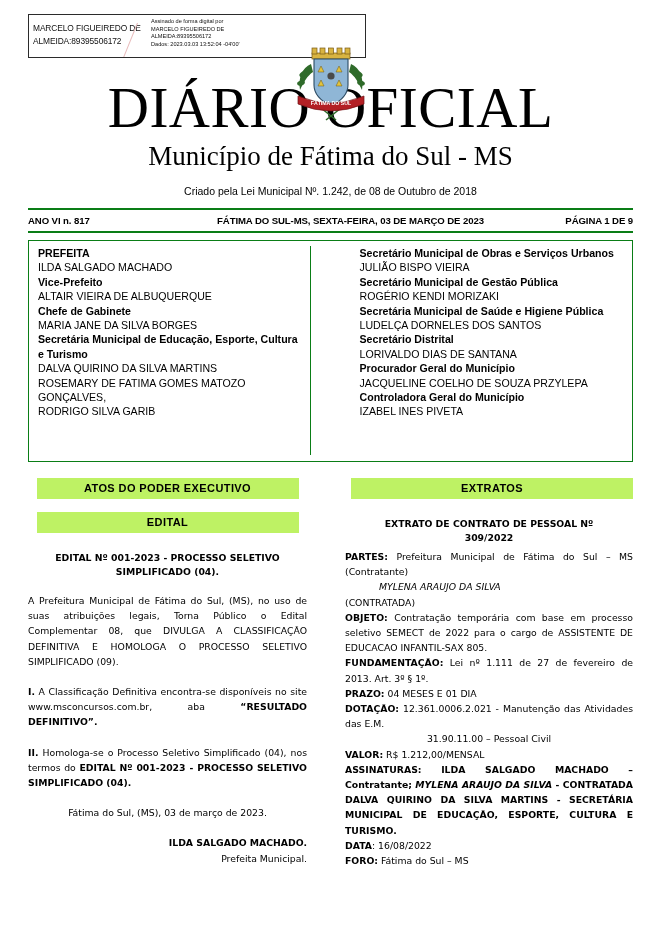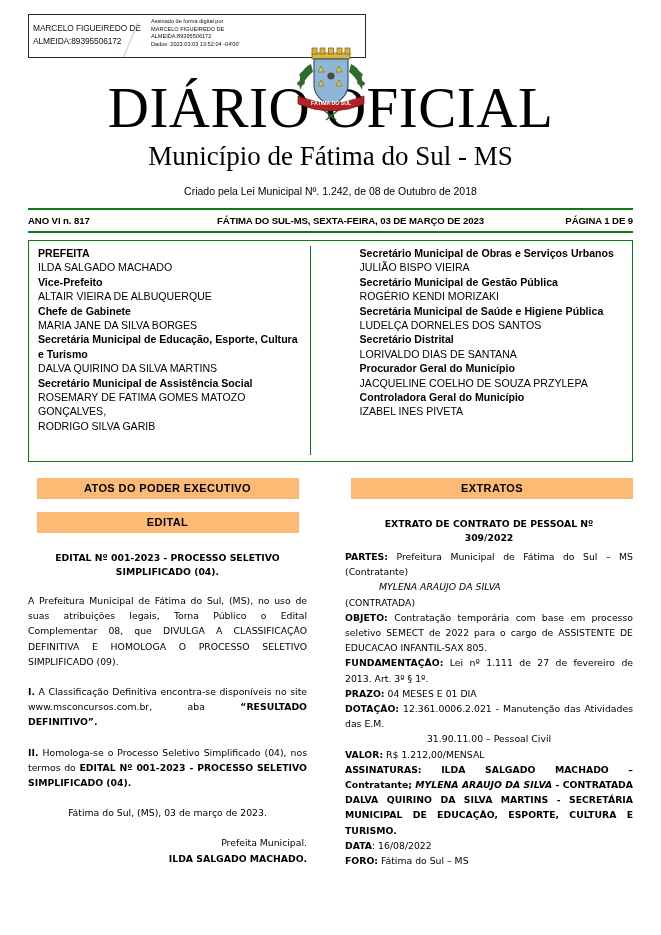--- a/index.html
+++ b/index.html
@@ -146,21 +146,21 @@
 
   
   .columns {
     margin-top: 16px;
     display: flex;
     gap: 38px;
   }
   .col { width: 50%; box-sizing: border-box; }
 
   .banner {
-    background: #fdba74;
+    background: #bef264;
     color: #000000;
     text-align: center;
     font-size: 11px;
     font-weight: bold;
     letter-spacing: 0.4px;
     padding: 4px 0 4px 0;
     line-height: 13px;
   }
   .banner.atos { width: 262px; margin: 0 auto; }
   .banner.edital { width: 262px; margin: 13px auto 0 auto; }
@@ -275,21 +275,20 @@
   <div class="officials">
     <div class="off-col left">
       <div class="off-role">PREFEITA</div>
       <div class="off-name">ILDA SALGADO MACHADO</div>
       <div class="off-role">Vice-Prefeito</div>
       <div class="off-name">ALTAIR VIEIRA DE ALBUQUERQUE</div>
       <div class="off-role">Chefe de Gabinete</div>
       <div class="off-name">MARIA JANE DA SILVA BORGES</div>
       <div class="off-role">Secretária Municipal de Educação, Esporte, Cultura e Turismo</div>
       <div class="off-name">DALVA QUIRINO DA SILVA MARTINS</div>
-      <div class="off-role">Secretário Municipal de Assistência Social</div>
       <div class="off-name">ROSEMARY DE FATIMA GOMES MATOZO GONÇALVES,</div>
       <div class="off-name">RODRIGO SILVA GARIB</div>
     </div>
     <div class="off-col right">
       <div class="off-role">Secretário Municipal de Obras e Serviços Urbanos</div>
       <div class="off-name">JULIÃO BISPO VIEIRA</div>
       <div class="off-role">Secretário Municipal de Gestão Pública</div>
       <div class="off-name">ROGÉRIO KENDI MORIZAKI</div>
       <div class="off-role">Secretária Municipal de Saúde e Higiene Pública</div>
       <div class="off-name">LUDELÇA DORNELES DOS SANTOS</div>
@@ -315,22 +314,22 @@
 
       <div class="doc body-block">
         <p>A Prefeitura Municipal de Fátima do Sul, (MS), no uso de suas atribuições legais, Torna Público o Edital Complementar 08, que DIVULGA A CLASSIFICAÇÃO DEFINITIVA E HOMOLOGA O PROCESSO SELETIVO SIMPLIFICADO (09).</p>
         <div class="gap"></div>
         <p><span class="b">I.</span><span> A Classificação Definitiva encontra-se disponíveis no site www.msconcursos.com.br, aba </span><span class="b">“RESULTADO DEFINITIVO”.</span></p>
         <div class="gap"></div>
         <p><span class="b">II.</span><span> Homologa-se o Processo Seletivo Simplificado (04), nos termos do </span><span class="b">EDITAL Nº 001-2023 - PROCESSO SELETIVO SIMPLIFICADO (04).</span></p>
         <div class="gap"></div>
         <p class="center">Fátima do Sul, (MS), 03 de março de 2023.</p>
         <div class="gap"></div>
+        <p class="right b">ILDA SALGADO MACHADO.</p>
         <p class="right">Prefeita Municipal.</p>
-        <p class="right b">ILDA SALGADO MACHADO.</p>
       </div>
     </div>
 
     <div class="col">
       <div class="banner extratos">EXTRATOS</div>
 
       <div class="extrato-head">
         <div>EXTRATO DE CONTRATO DE PESSOAL Nº</div>
         <div>309/2022</div>
       </div>

